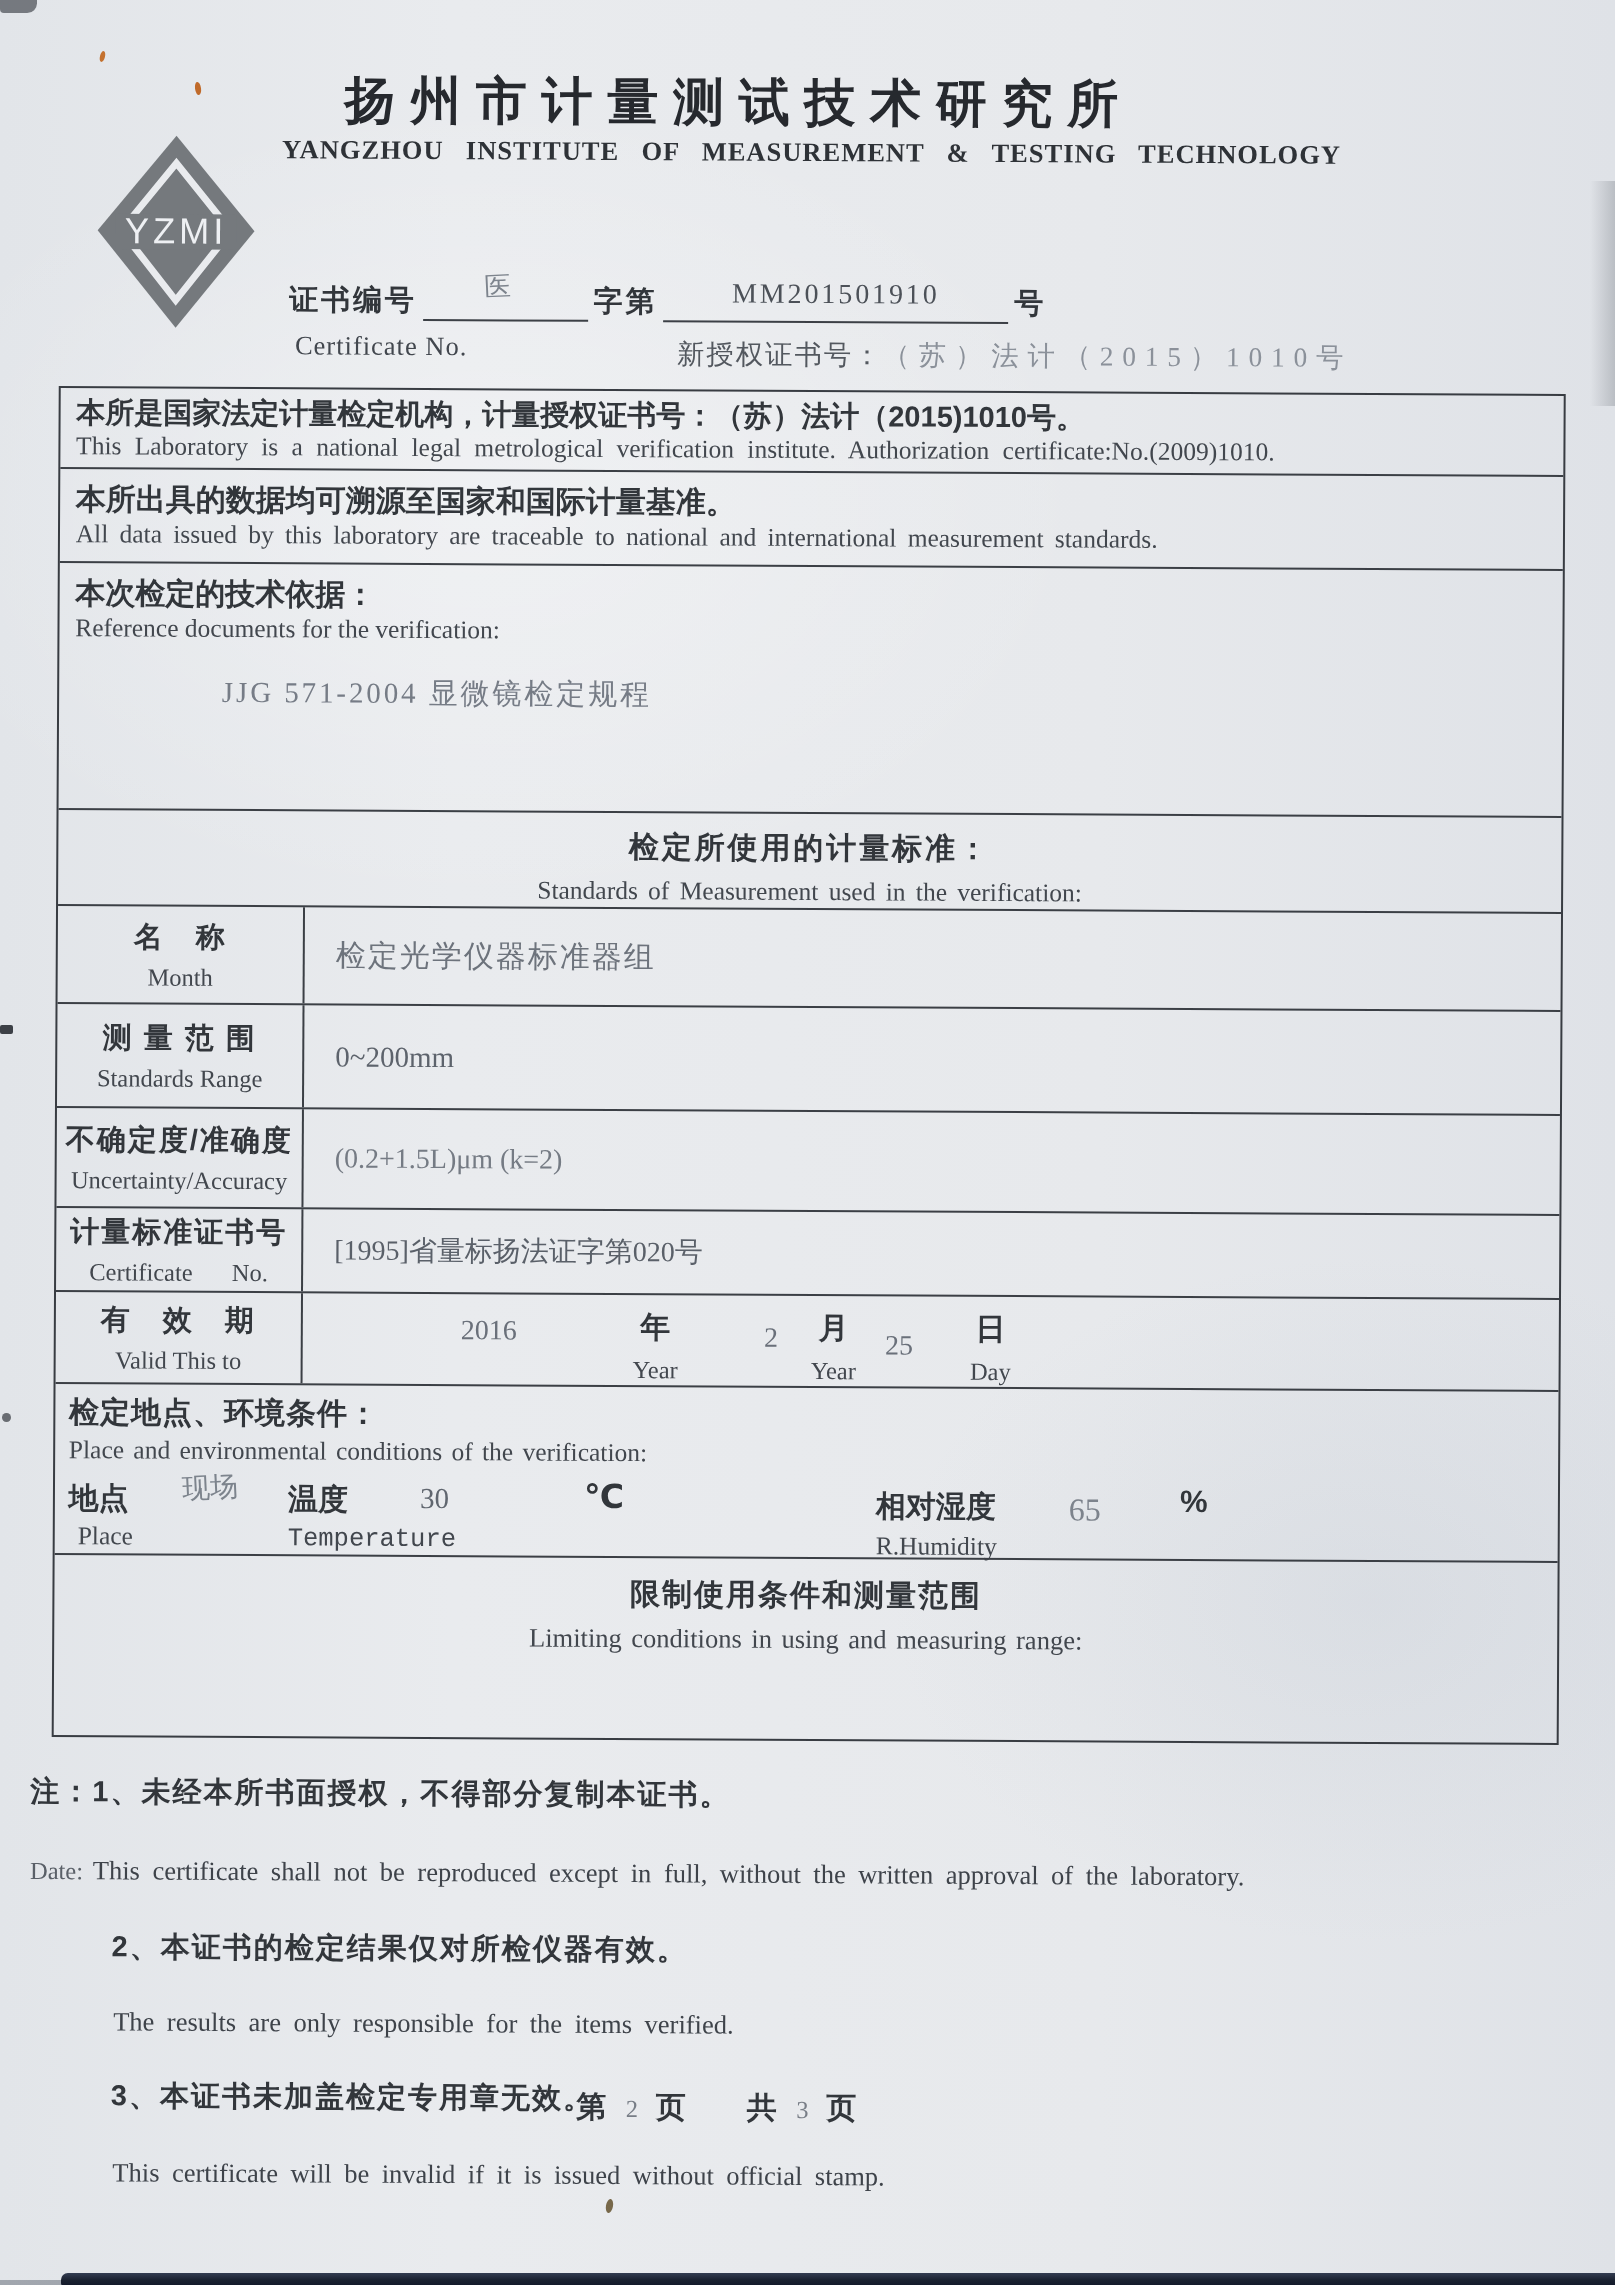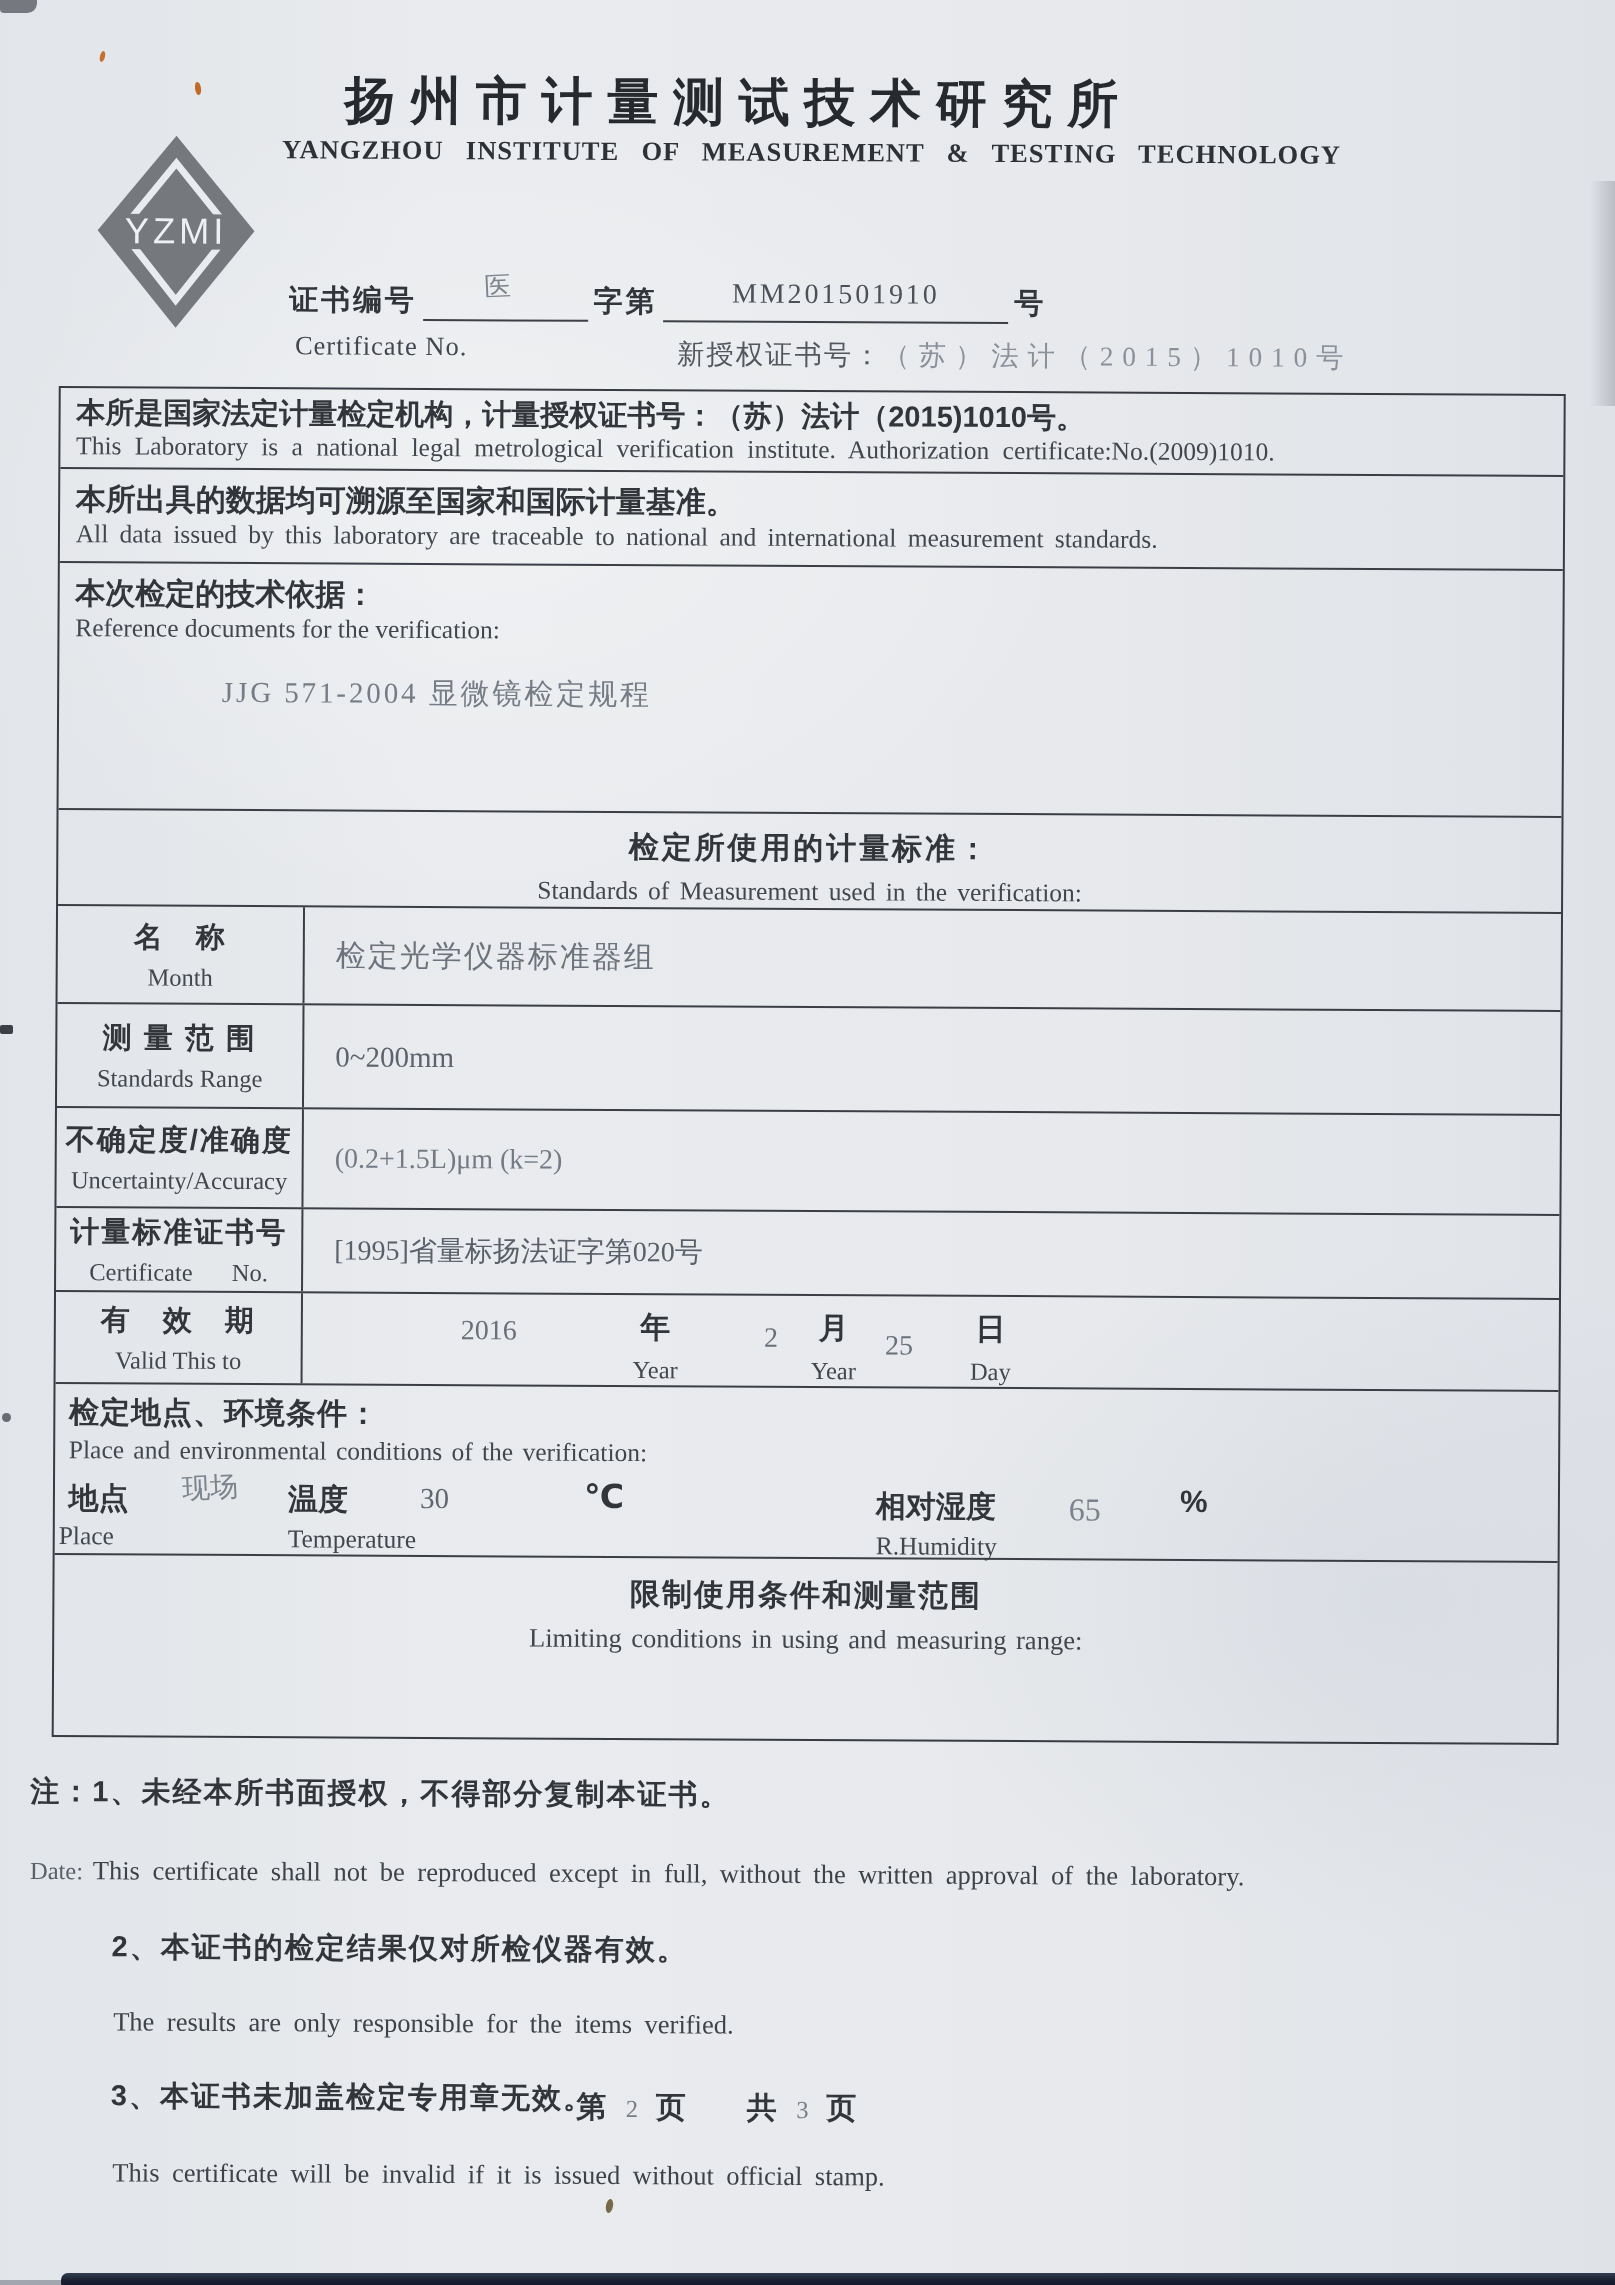--- a/index.html
+++ b/index.html
@@ -238,25 +238,25 @@
             </span>
           </div>
         </div>
       </div>
 
       <div class="row rJ">
         <div class="cn jtitle">检定地点、环境条件：</div>
         <div class="en jtitle-en">Place and environmental conditions of the verification:</div>
         <span class="pos cn" style="left:13.7px;top:94px;font-size:30px;">地点</span>
         <span class="pos hand" style="left:127px;top:84px;position:absolute;font-size:28px;">现场</span>
-        <span class="pos en" style="left:4px;top:137px;font-size:25.5px;text-align:right;">Place</span>
+        <span class="pos en" style="left:23px;top:137px;font-size:25.5px;text-align:right;">Place</span>
         <span class="pos cn" style="left:233px;top:94px;font-size:30px;">温度</span>
         <span class="pos val" style="left:365px;top:96px;font-size:29px;">30</span>
         <span class="pos cn" style="left:529px;top:90px;font-size:33px;font-weight:700;">℃</span>
-        <span class="pos en" style="left:233px;top:139px;font-size:25.5px;">Temperature</span>
+        <span class="pos en" style="left:233px;top:139px;font-size:25.5px;font-family:Liberation Mono, monospace;">Temperature</span>
         <span class="pos cn" style="left:821px;top:98px;font-size:30px;">相对湿度</span>
         <span class="pos val" style="left:1014px;top:102px;font-size:32px;color:#7d838c;">65</span>
         <span class="pos cn" style="left:1125px;top:94px;font-size:31px;font-weight:700;">%</span>
         <span class="pos en" style="left:821px;top:143px;font-size:25.5px;">R.Humidity</span>
       </div>
 
       <div class="row rK">
         <div class="cn">限制使用条件和测量范围</div>
         <div class="en">Limiting conditions in using and measuring range:</div>
       </div>

